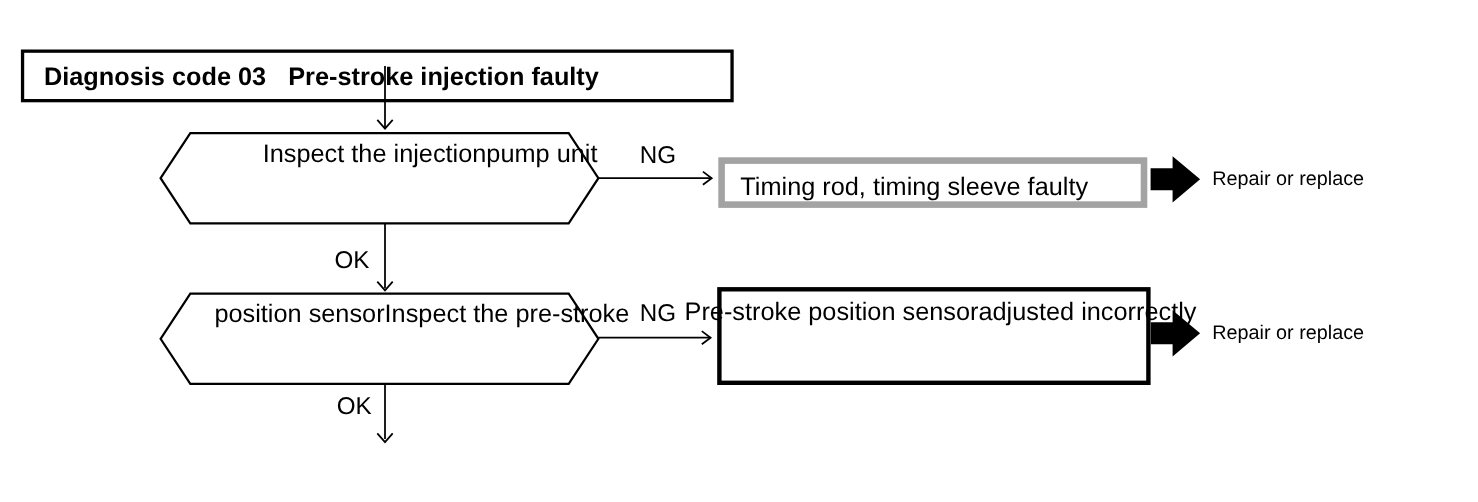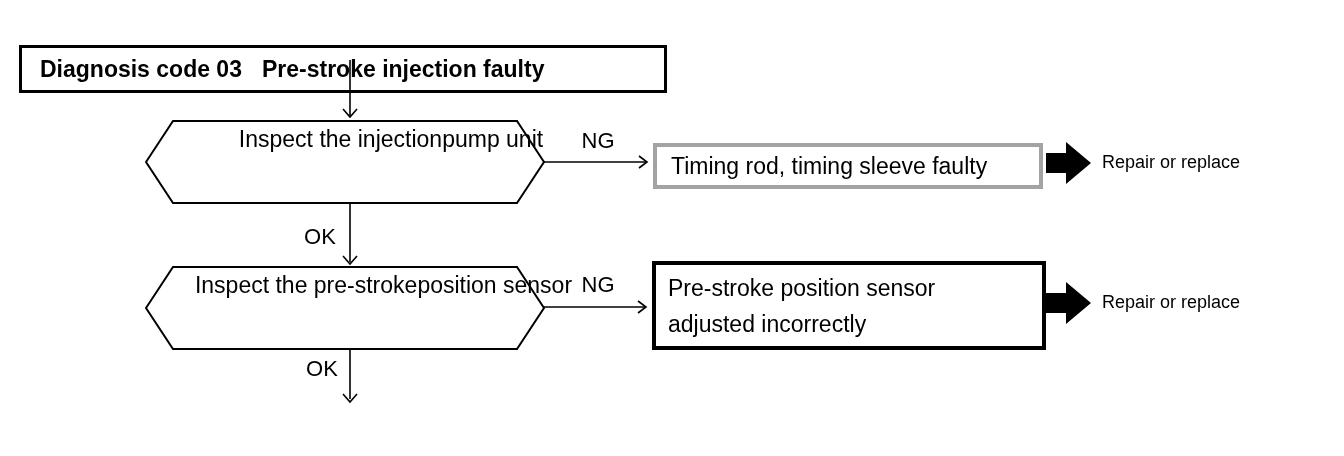--- a/index.html
+++ b/index.html
@@ -24,25 +24,25 @@
     font-size:23px; line-height:36px; white-space:nowrap;
   }
   .hex-label-1 { left:146px; top:121px; padding-left:92px; }
   .hex-label-2 { left:146px; top:267px; padding-left:77px; }
 
   .cause-box {
     box-sizing:border-box; background:#ffffff; font-size:23px; white-space:nowrap;
   }
   .cause-box-1 {
     left:653px; top:143px; width:390px; height:46px;
-    border:4px solid #a3a3a3; display:flex; align-items:center; padding-left:14px;
+    border:6px solid #a3a3a3; display:flex; align-items:flex-end; padding-left:14px;
   }
   .cause-box-2 {
     left:652px; top:261px; width:394px; height:89px;
-    border:4px solid #000; display:flex; flex-direction:column; justify-content:center;
+    border:4px solid #000; display:flex; flex-direction:row; justify-content:center;
     padding-left:12px; line-height:36px;
   }
 
   .edge-label {
     width:44px; text-align:center; font-size:22px; line-height:22px; white-space:nowrap;
   }
   .ng-1 { left:576px; top:130px; }
   .ng-2 { left:576px; top:274px; }
   .ok-1 { left:298px; top:226px; }
   .ok-2 { left:300px; top:358px; }
@@ -96,22 +96,22 @@
     <span>Diagnosis code 03</span>
     <span class="title-fault">Pre-stroke injection faulty</span>
   </div>
 
   <div class="abs hex-label hex-label-1">
     <span>Inspect the injection</span>
     <span>pump unit</span>
   </div>
 
   <div class="abs hex-label hex-label-2">
+    <span>position sensor</span>
     <span>Inspect the pre-stroke</span>
-    <span>position sensor</span>
   </div>
 
   <span class="abs edge-label ng-1">NG</span>
   <span class="abs edge-label ok-1">OK</span>
   <span class="abs edge-label ng-2">NG</span>
   <span class="abs edge-label ok-2">OK</span>
 
   <div class="abs cause-box cause-box-1">
     <span>Timing rod, timing sleeve faulty</span>
   </div>

